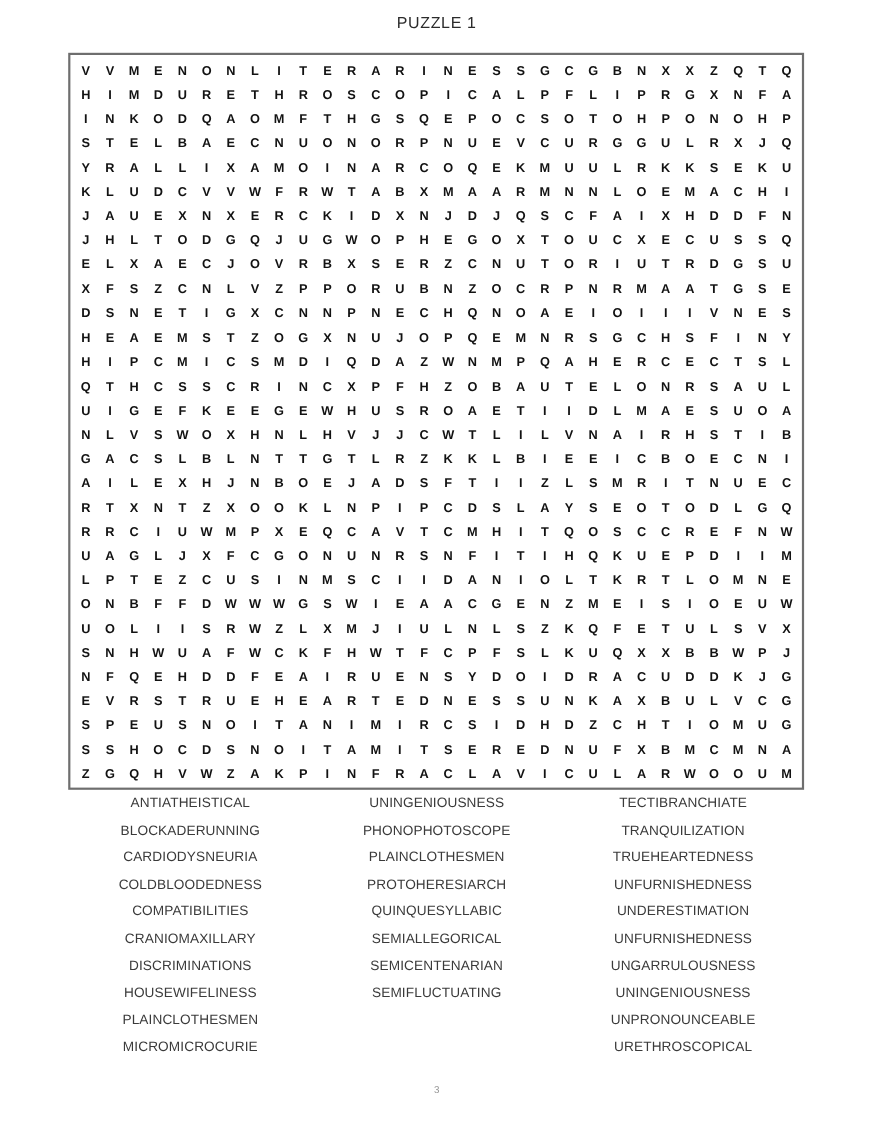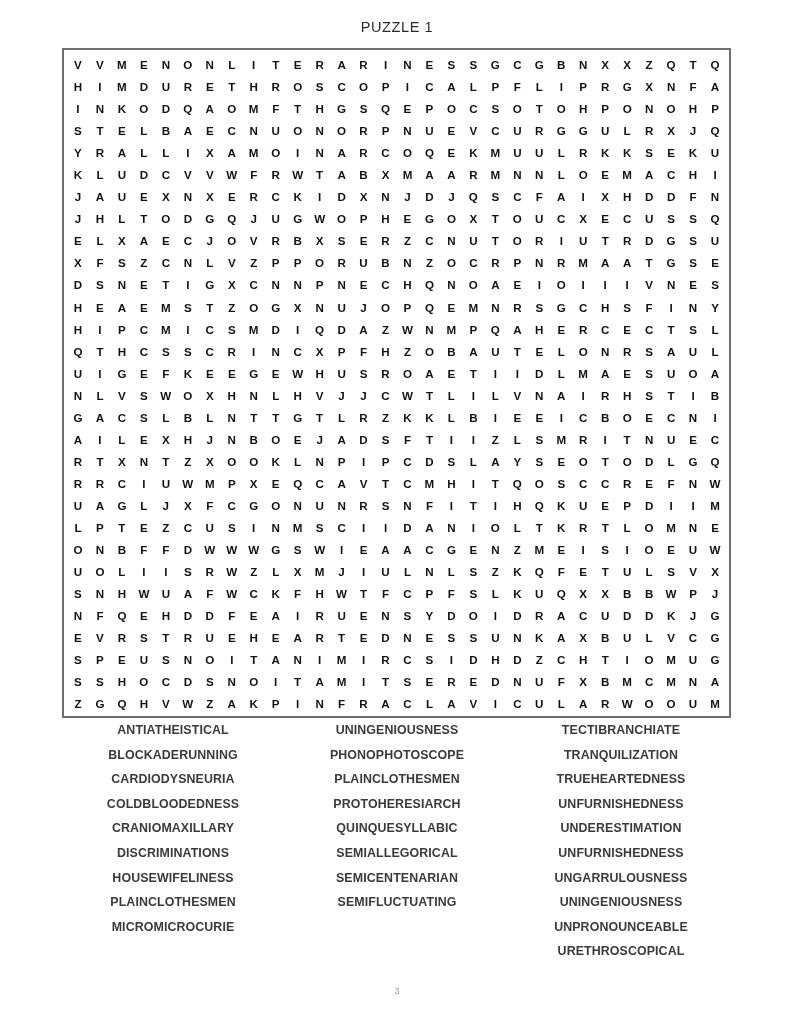--- a/index.html
+++ b/index.html
@@ -21,21 +21,21 @@
     box-sizing: border-box;
     position: relative;
   }
   .puzzle-title {
     text-align: center;
     font-size: 14.5px;
     font-weight: 400;
     letter-spacing: 0.6px;
     color: #2b2b2b;
     margin: 0;
-    padding-top: 20px;
+    padding-top: 14px;
     line-height: 1;
   }
   .grid-wrap {
     position: absolute;
     left: 62px;
     top: 48px;
     width: 669px;
     height: 670px;
     border: 2px solid #6e6e6e;
     box-sizing: border-box;
@@ -61,21 +61,20 @@
     -webkit-font-smoothing: none;
   }
   .word-lists {
     position: absolute;
     left: 62px;
     top: 718px;
     width: 670px;
     display: flex;
     flex-direction: row;
     justify-content: space-between;
-    font-weight: bold;
   }
   .word-col {
     width: 222px;
     display: flex;
     flex-direction: column;
   }
   .word-item {
     text-align: center;
     font-size: 12.4px;
     line-height: 24.6px;
@@ -1006,20 +1005,21 @@
         <span class="cell">M</span>
       </div>
   </div>
 
   <div class="word-lists" id="word-lists">
       <div class="word-col">
         <div class="word-item">ANTIATHEISTICAL</div>
         <div class="word-item">BLOCKADERUNNING</div>
         <div class="word-item">CARDIODYSNEURIA</div>
         <div class="word-item">COLDBLOODEDNESS</div>
+        <div class="word-item">COMPATIBILITIES</div>
         <div class="word-item">CRANIOMAXILLARY</div>
         <div class="word-item">DISCRIMINATIONS</div>
         <div class="word-item">HOUSEWIFELINESS</div>
         <div class="word-item">PLAINCLOTHESMEN</div>
         <div class="word-item">MICROMICROCURIE</div>
       </div>
       <div class="word-col">
         <div class="word-item">UNINGENIOUSNESS</div>
         <div class="word-item">PHONOPHOTOSCOPE</div>
         <div class="word-item">PLAINCLOTHESMEN</div>

